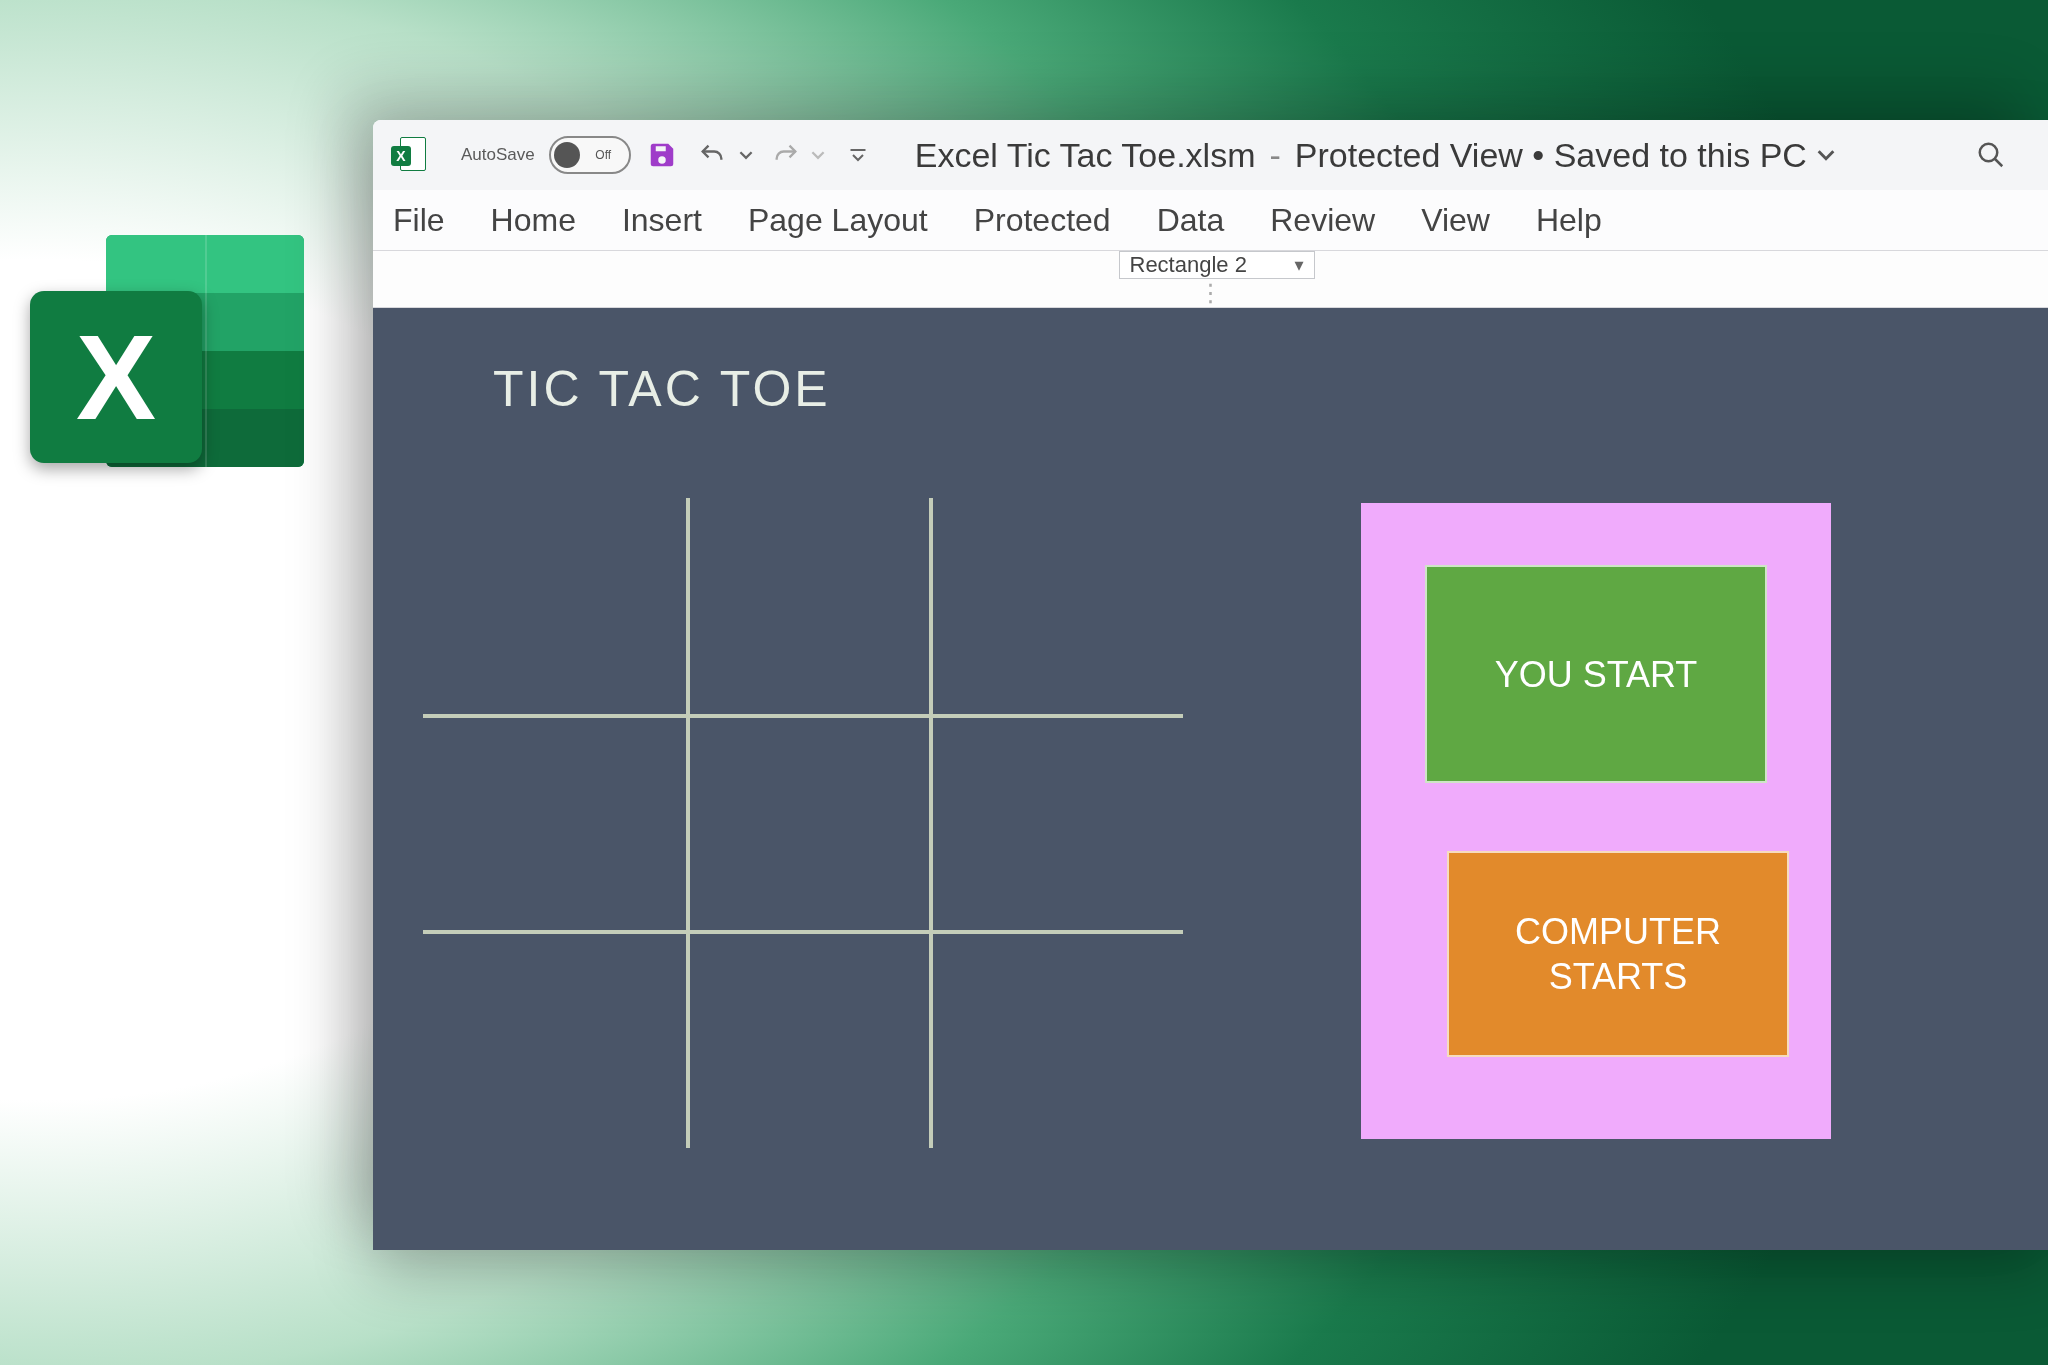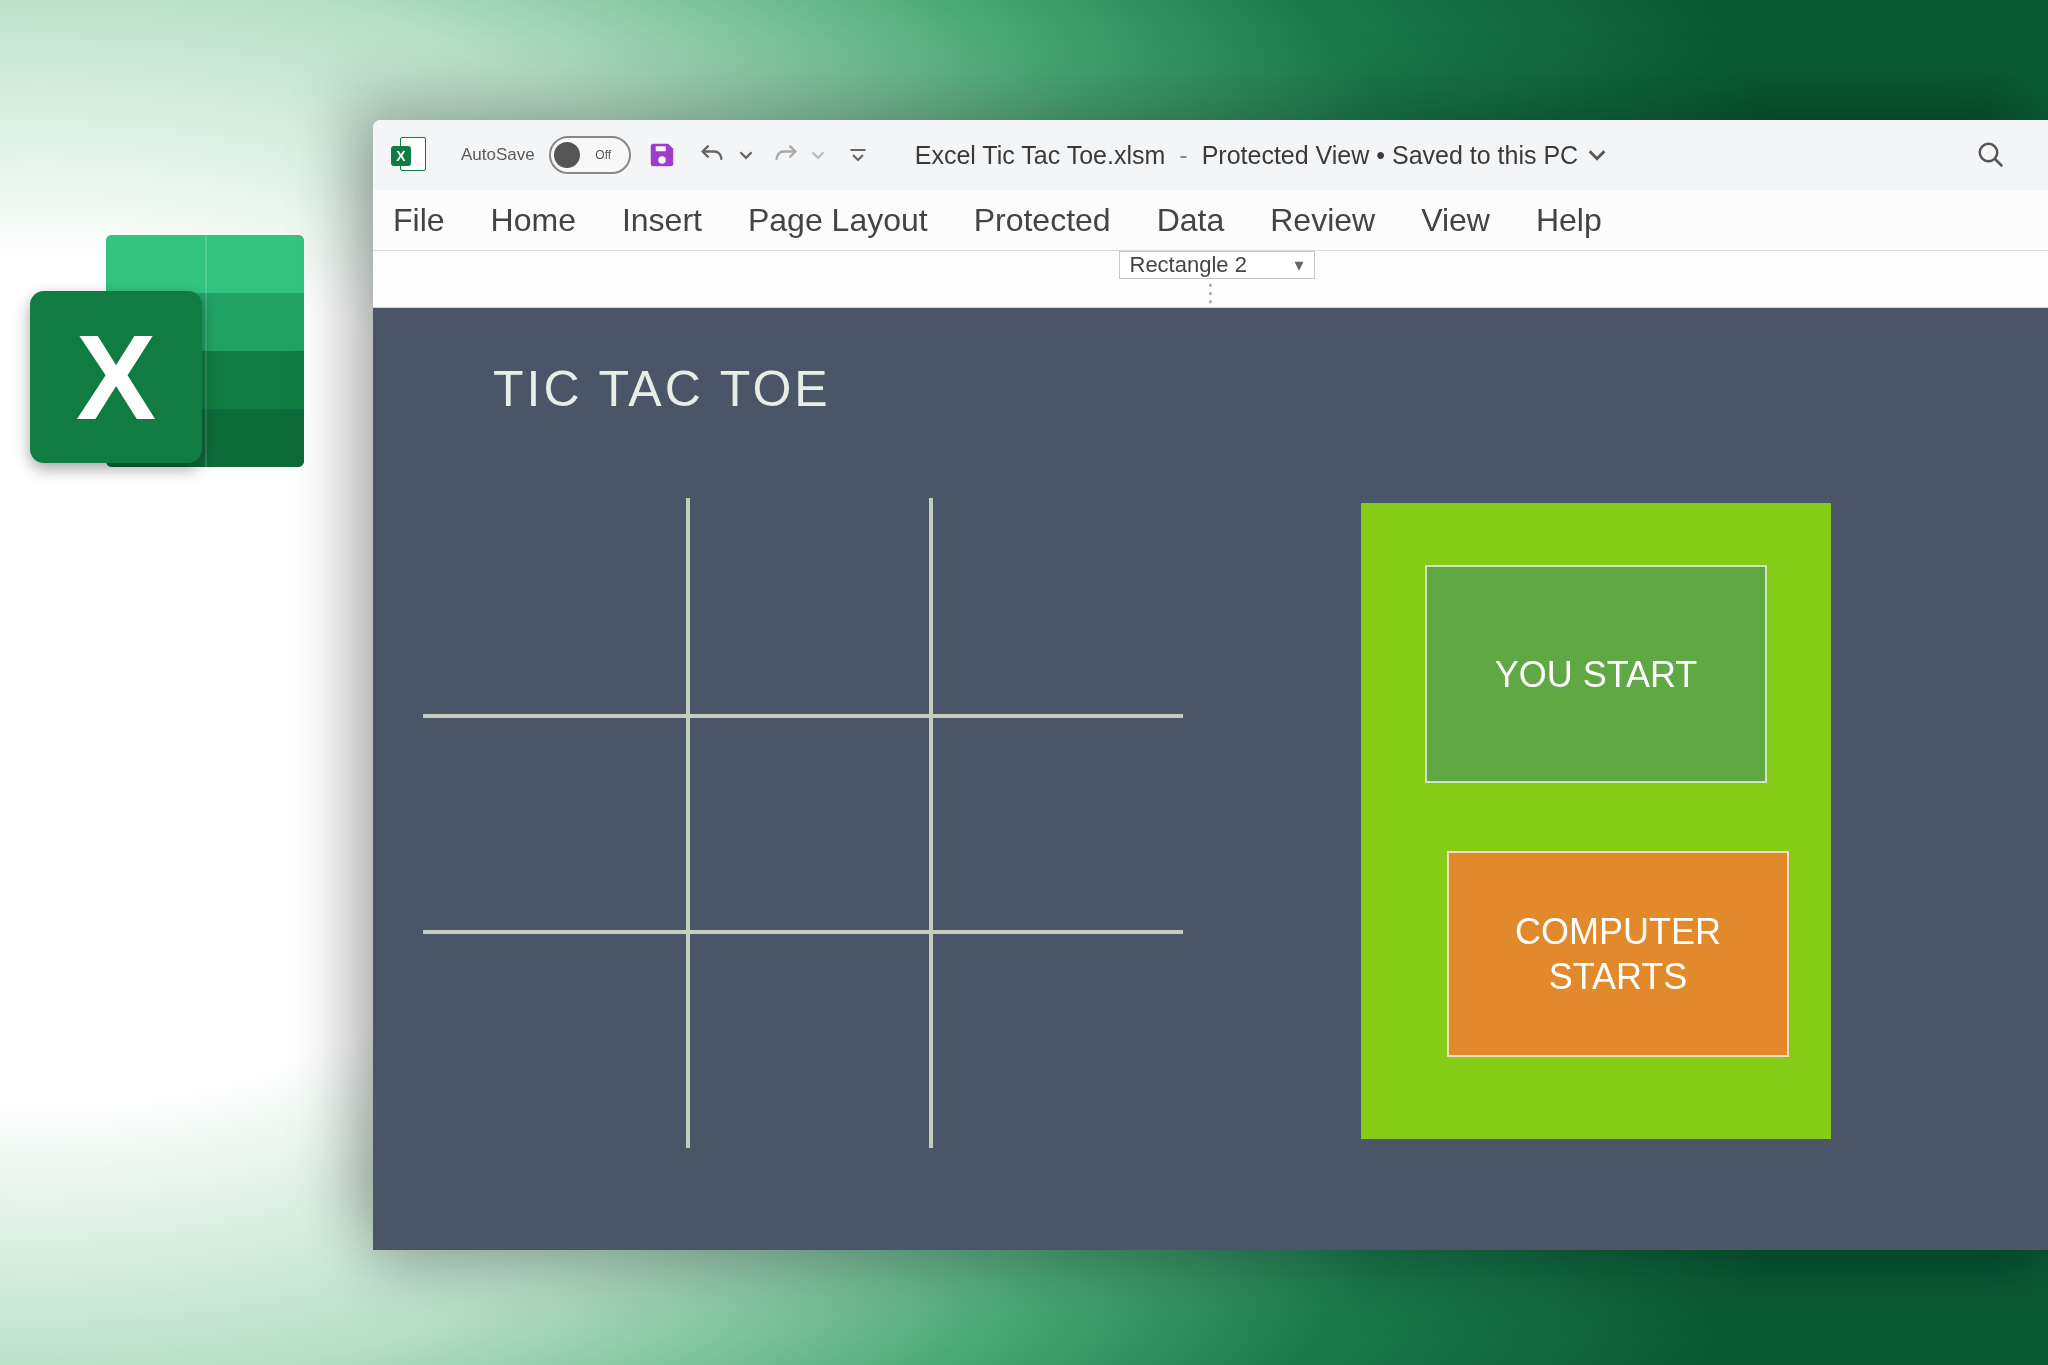--- a/index.html
+++ b/index.html
@@ -38,21 +38,21 @@
 
   .autosave-label { margin-left:20px; font-size:17px; color:#5a5a5a; }
   .toggle { width:82px; height:38px; border:2px solid #888; border-radius:20px; display:flex; align-items:center; padding:2px 8px 2px 3px; gap:6px; background:#f8f8f8;}
   .toggle .knob{ width:26px; height:26px; background:#555; border-radius:50%; }
   .toggle .lbl{ font-size:12px; color:#555; flex:1; text-align:center; }
 
   .qa-icon { width:34px; height:34px; display:flex; align-items:center; justify-content:center; color:#5a5a5a;}
   .save-ic{ color:#9f3cc9; }
   .divider-ic{ margin:0 2px; }
 
-  .doc-title { margin-left:26px; font-size:25px; color:#3a3a3a; display:flex; align-items:center; gap:8px;}
+  .doc-title { margin-left:26px; font-size:34px; color:#3a3a3a; display:flex; align-items:center; gap:8px;}
   .doc-title .sep{ color:#888; margin:0 6px;}
   .search-ic { margin-left:auto; margin-right:22px; }
 
   .ribbon-tabs { height:60px; background:#fcfcfd; display:flex; align-items:center; padding:0 18px; gap:42px; font-size:32px; color:#444; }
   .ribbon-tabs span{ padding:6px 2px; cursor:default;}
 
   .formula-bar { height:58px; background:#fdfdfd; display:flex; align-items:center; border-top:1px solid #d8d8dc; border-bottom:1px solid #d8d8dc;flex-direction:column;}
   .name-box{ width:196px; height:46px; margin-left:12px; border:1px solid #c6c8cc; background:#fff; display:flex; align-items:center; padding:0 10px; font-size:22px; color:#444; justify-content:space-between;}
   .name-box .chev{ font-size:18px; color:#666;}
   .fb-btn{ width:40px; height:46px; display:flex; align-items:center; justify-content:center; color:#7a7a7a; font-size:24px;}
@@ -62,21 +62,21 @@
 
   
   .sheet{ position:absolute; left:0; top:188px; right:0; bottom:0; background:#4a5568; }
   .game-title{ position:absolute; left:120px; top:52px; font-size:50px; letter-spacing:3px; color:#e8eee6; font-weight:400;}
   .board{ position:absolute; left:50px; top:190px; width:760px; height:650px; }
   .board .v1{ position:absolute; left:263px; top:0; width:4px; height:650px; background:#c4cdb9;}
   .board .v2{ position:absolute; left:506px; top:0; width:4px; height:650px; background:#c4cdb9;}
   .board .h1{ position:absolute; left:0; top:216px; width:760px; height:4px; background:#c4cdb9;}
   .board .h2{ position:absolute; left:0; top:432px; width:760px; height:4px; background:#c4cdb9;}
 
-  .panel{ position:absolute; left:988px; top:195px; width:470px; height:636px; background:#84cc16; display:flex; flex-direction:column; align-items:center; gap:68px; padding:62px 0;}
+  .panel{ position:absolute; left:988px; top:195px; width:470px; height:636px; background:#f0abfc; display:flex; flex-direction:column; align-items:center; gap:68px; padding:62px 0;}
   .btn{ width:342px; display:flex; align-items:center; justify-content:center; text-align:center; color:#fff; font-size:36px; line-height:1.25; border:2px solid rgba(255,255,255,.7); }
   .btn.green{ height:218px; background:#5fa843; }
   .btn.orange{ height:206px; background:#e28a2b;margin-left:44px; }
 
   svg{display:block;}
 </style>
 </head>
 <body>
 
 <div class="excel-logo">

